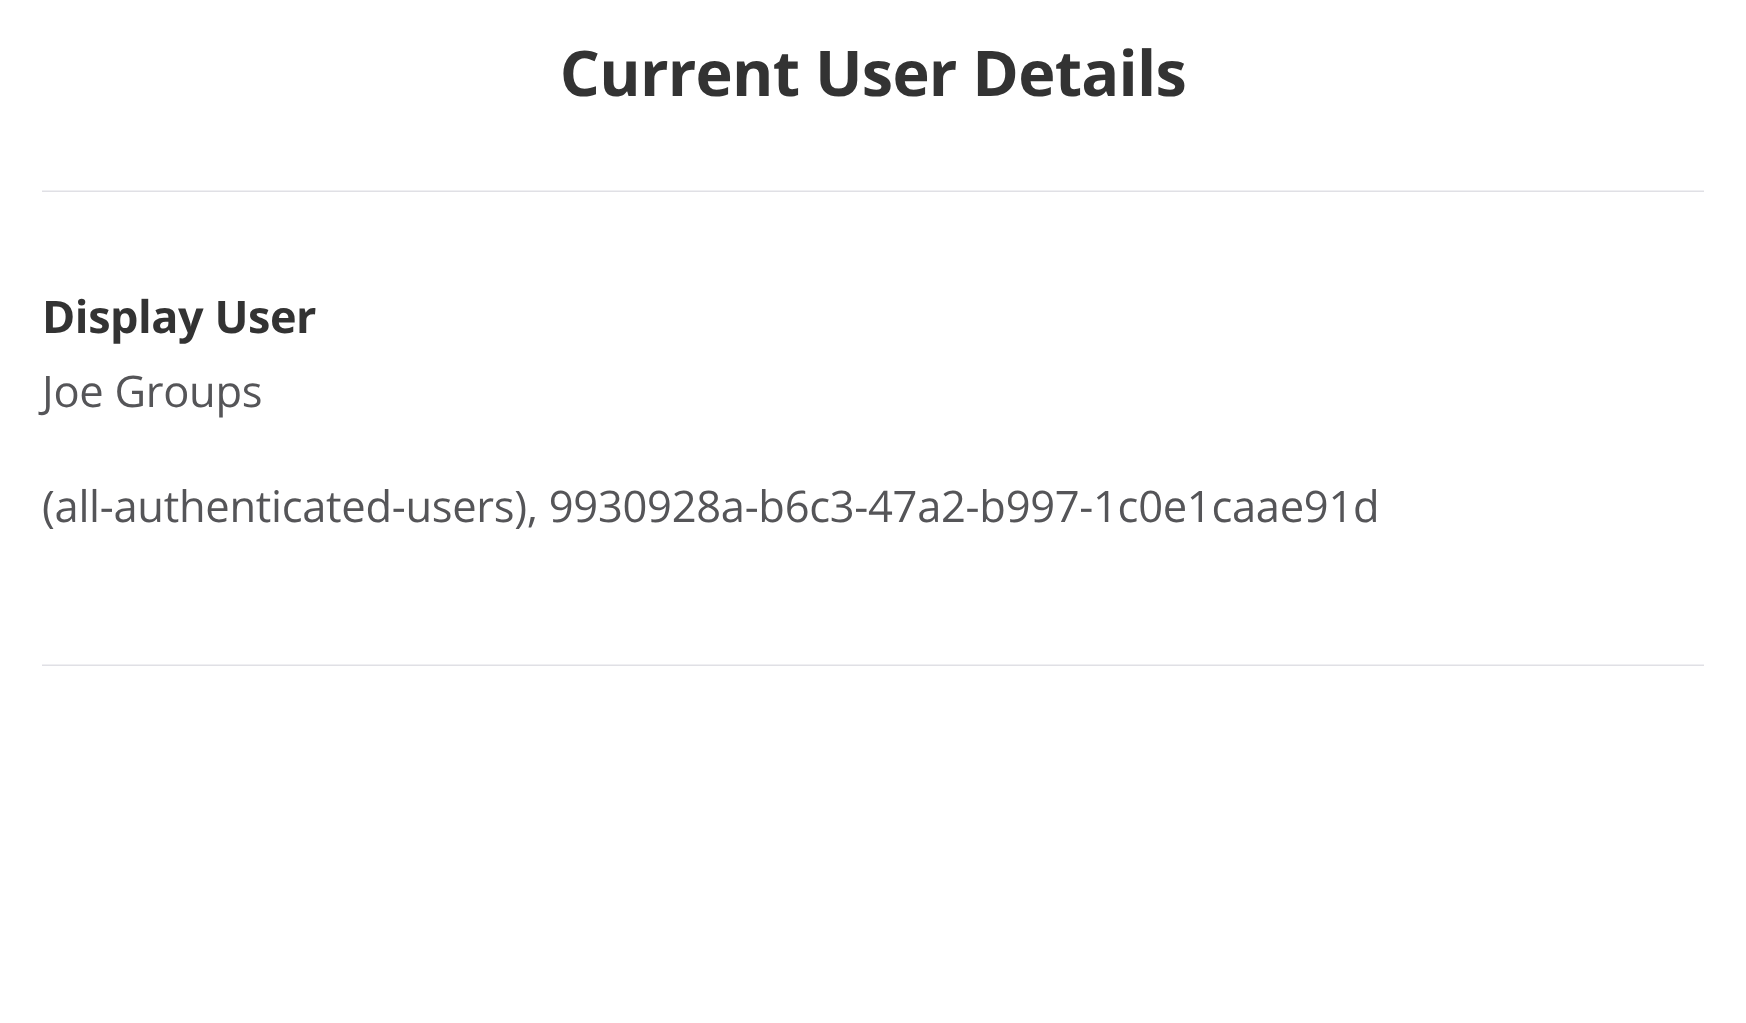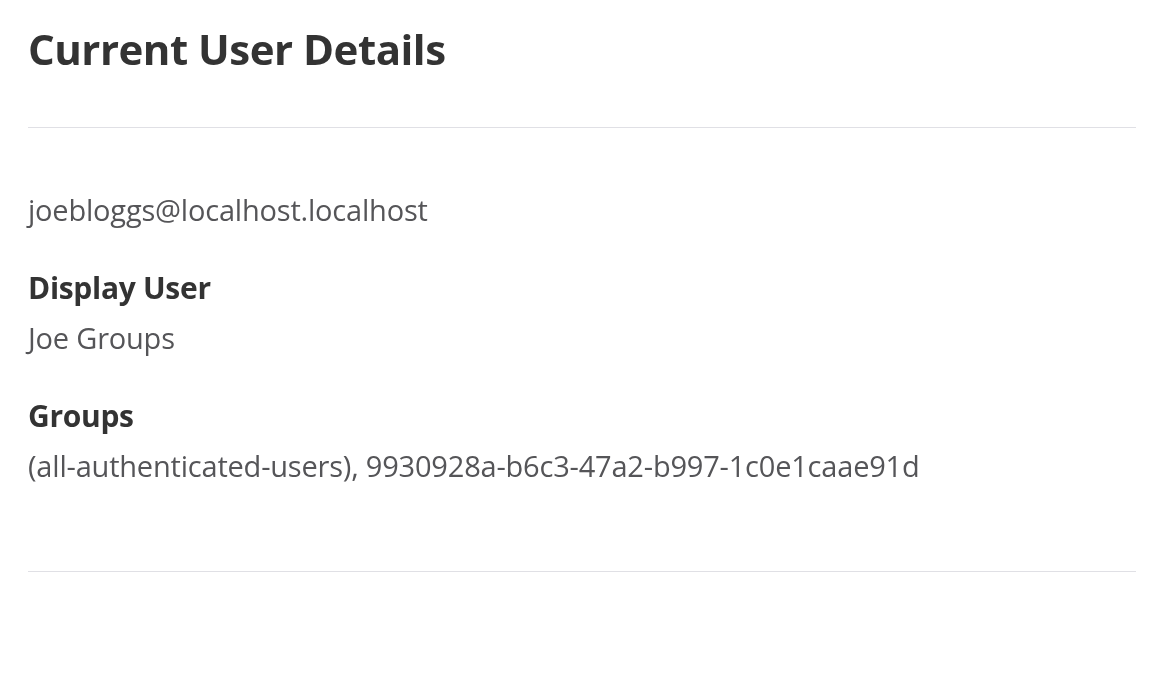--- a/index.html
+++ b/index.html
@@ -14,20 +14,21 @@
       height: 682px;
       padding: 20px 28px;
       color: #333;
     }
     .page-title {
       font-size: 42px;
       font-weight: 700;
       color: #333333;
       margin-bottom: 50px;
       letter-spacing: -0.5px;
+      text-align: center;
     }
     .divider {
       border: none;
       border-top: 1px solid #e0e0e5;
       margin-bottom: 62px;
     }
     .divider-bottom {
       border: none;
       border-top: 1px solid #e0e0e5;
       margin-top: 86px;
@@ -50,26 +51,24 @@
     }
   </style>
 </head>
 <body>
 
 <h1 class="page-title">Current User Details</h1>
 
 <hr class="divider">
 
 <div class="field-block">
-  <div class="field-value">joebloggs@localhost.localhost</div>
 </div>
 
 <div class="field-block">
   <div class="field-label">Display User</div>
   <div class="field-value">Joe Groups</div>
 </div>
 
 <div class="field-block">
-  <div class="field-label">Groups</div>
   <div class="field-value">(all-authenticated-users), 9930928a-b6c3-47a2-b997-1c0e1caae91d</div>
 </div>
 
 <hr class="divider-bottom">
 
 </body></html>

